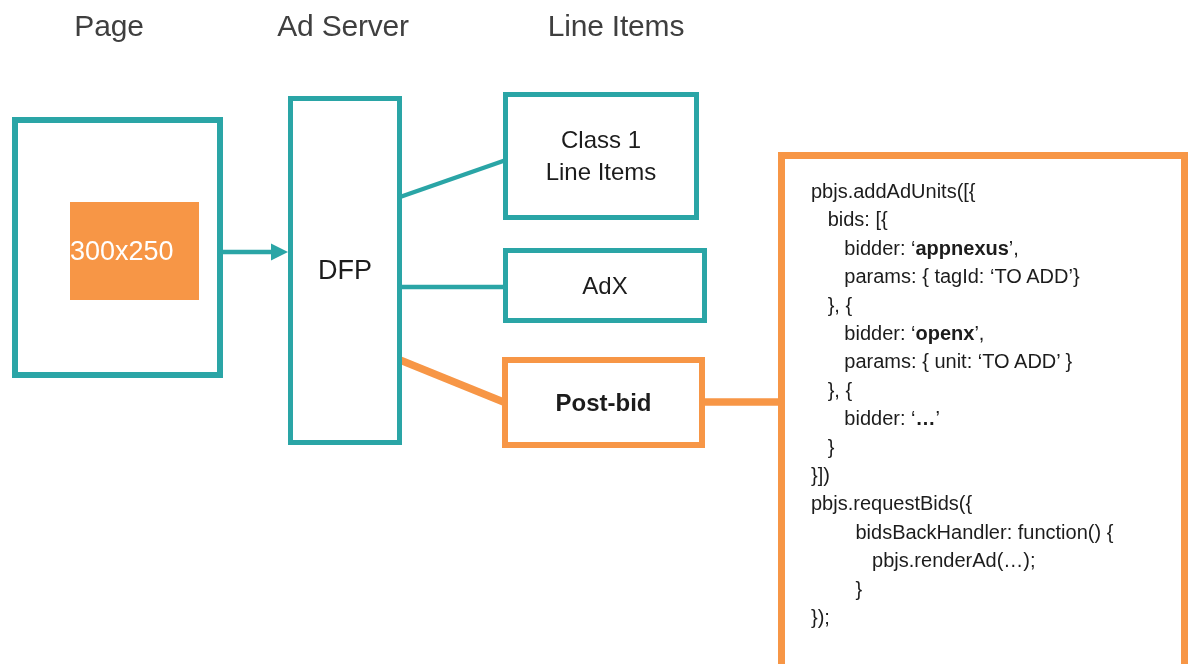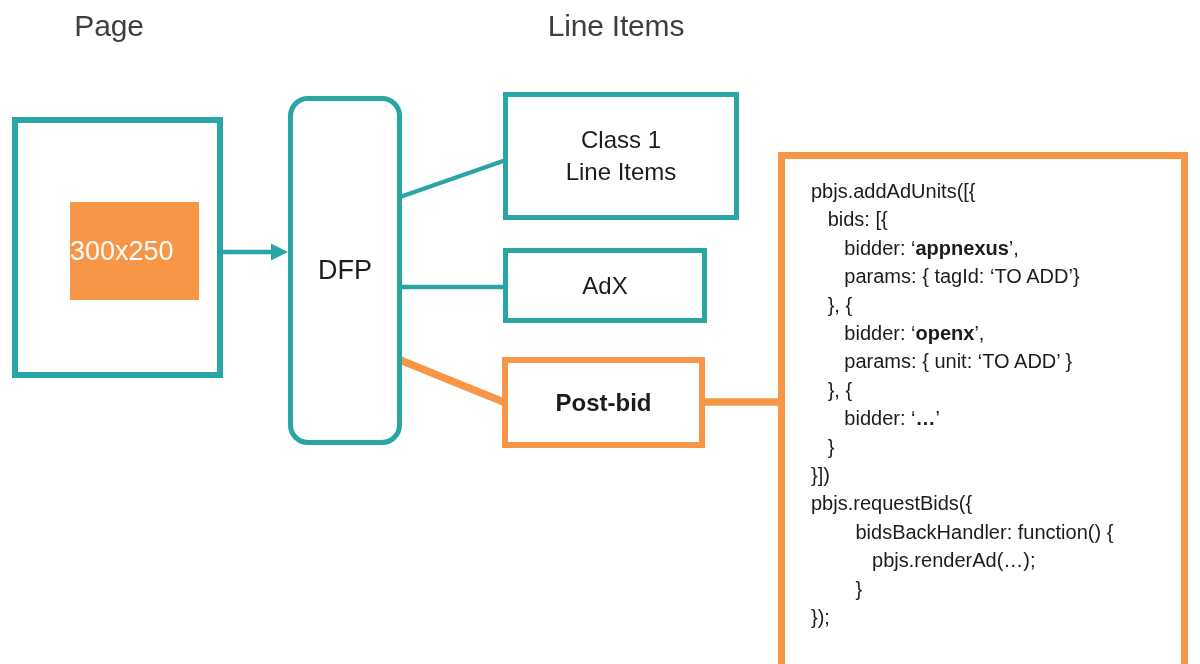--- a/index.html
+++ b/index.html
@@ -41,23 +41,23 @@
   }
   .teal-border{border:5px solid var(--teal);}
   .orange-border{border:6px solid var(--orange);}
   .page-box{left:12px;top:117px;width:211px;height:261px;border-width:6px;}
   .ad-slot{
     position:absolute;left:70px;top:202px;width:129px;height:98px;
     background:var(--orange);z-index:2;
     display:flex;align-items:center;justify-content:flex-start;
     color:var(--slot-text);font-size:27px;
   }
-  .dfp-box{left:288px;top:96px;width:114px;height:349px;border-radius:20px;}
+  .dfp-box{left:288px;top:96px;width:114px;height:349px;}
   .dfp-box .label{font-size:27px;color:var(--code);}
-  .class1-box{left:503px;top:92px;width:236px;height:128px;flex-direction:column;}
+  .class1-box{left:503px;top:92px;width:196px;height:128px;flex-direction:column;}
   .class1-box .label{font-size:24px;line-height:32px;color:var(--code);text-align:center;}
   .adx-box{left:503px;top:248px;width:204px;height:75px;}
   .adx-box .label{font-size:24px;color:var(--code);}
   .postbid-box{left:502px;top:357px;width:203px;height:91px;}
   .postbid-box .label{font-size:24px;font-weight:bold;color:var(--code);}
   .creatives-box{
     left:778px;top:152px;width:410px;height:612px;
     border-width:7px;
     align-items:flex-start;justify-content:flex-start;
   }
@@ -78,20 +78,21 @@
   <svg class="connectors" viewBox="0 0 1200 664" xmlns="http://www.w3.org/2000/svg">
     <line class="teal-line" x1="199" y1="252" x2="274" y2="252" stroke-width="4.5"></line>
     <polygon class="teal-fill" points="288,252 271,243.5 271,260.5"></polygon>
     <line class="teal-line" x1="400" y1="197" x2="506" y2="160" stroke-width="4.5"></line>
     <line class="teal-line" x1="400" y1="287" x2="506" y2="287" stroke-width="4.5"></line>
     <line class="orange-line" x1="400" y1="360" x2="506" y2="403" stroke-width="7.5"></line>
     <line class="orange-line" x1="702" y1="402" x2="781" y2="402" stroke-width="7.5"></line>
   </svg>
 
   <div class="col-header" style="left:19px">Page</div>
+  <div class="col-header" style="left:253px">Ad Server</div>
   <div class="col-header" style="left:526px">Line Items</div>
 
   <div class="box teal-border page-box"></div>
 
   <div class="ad-slot">
     <span>300x250</span>
   </div>
 
   <div class="box teal-border dfp-box">
     <span class="label">DFP</span>

